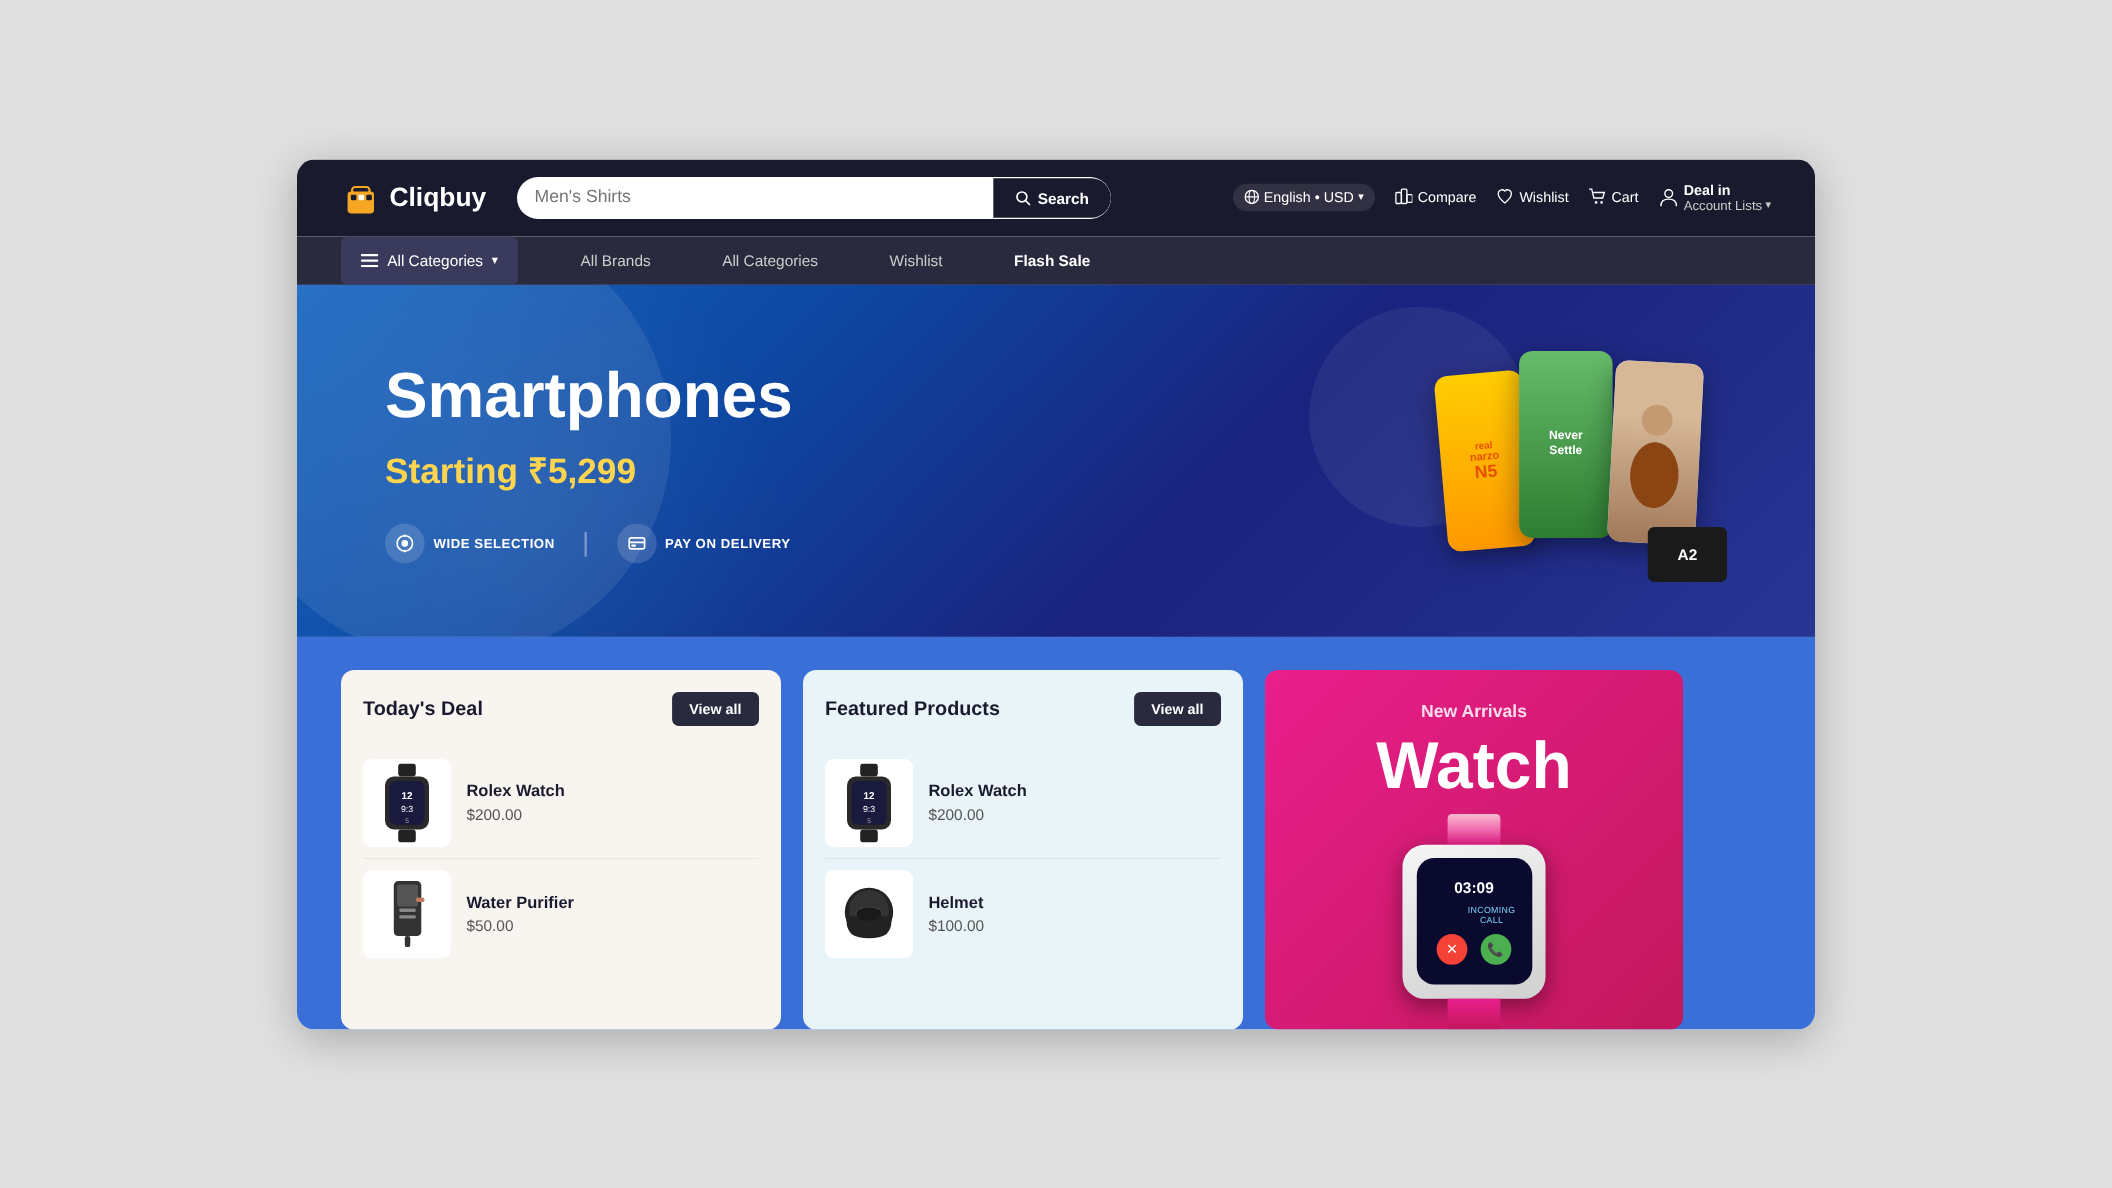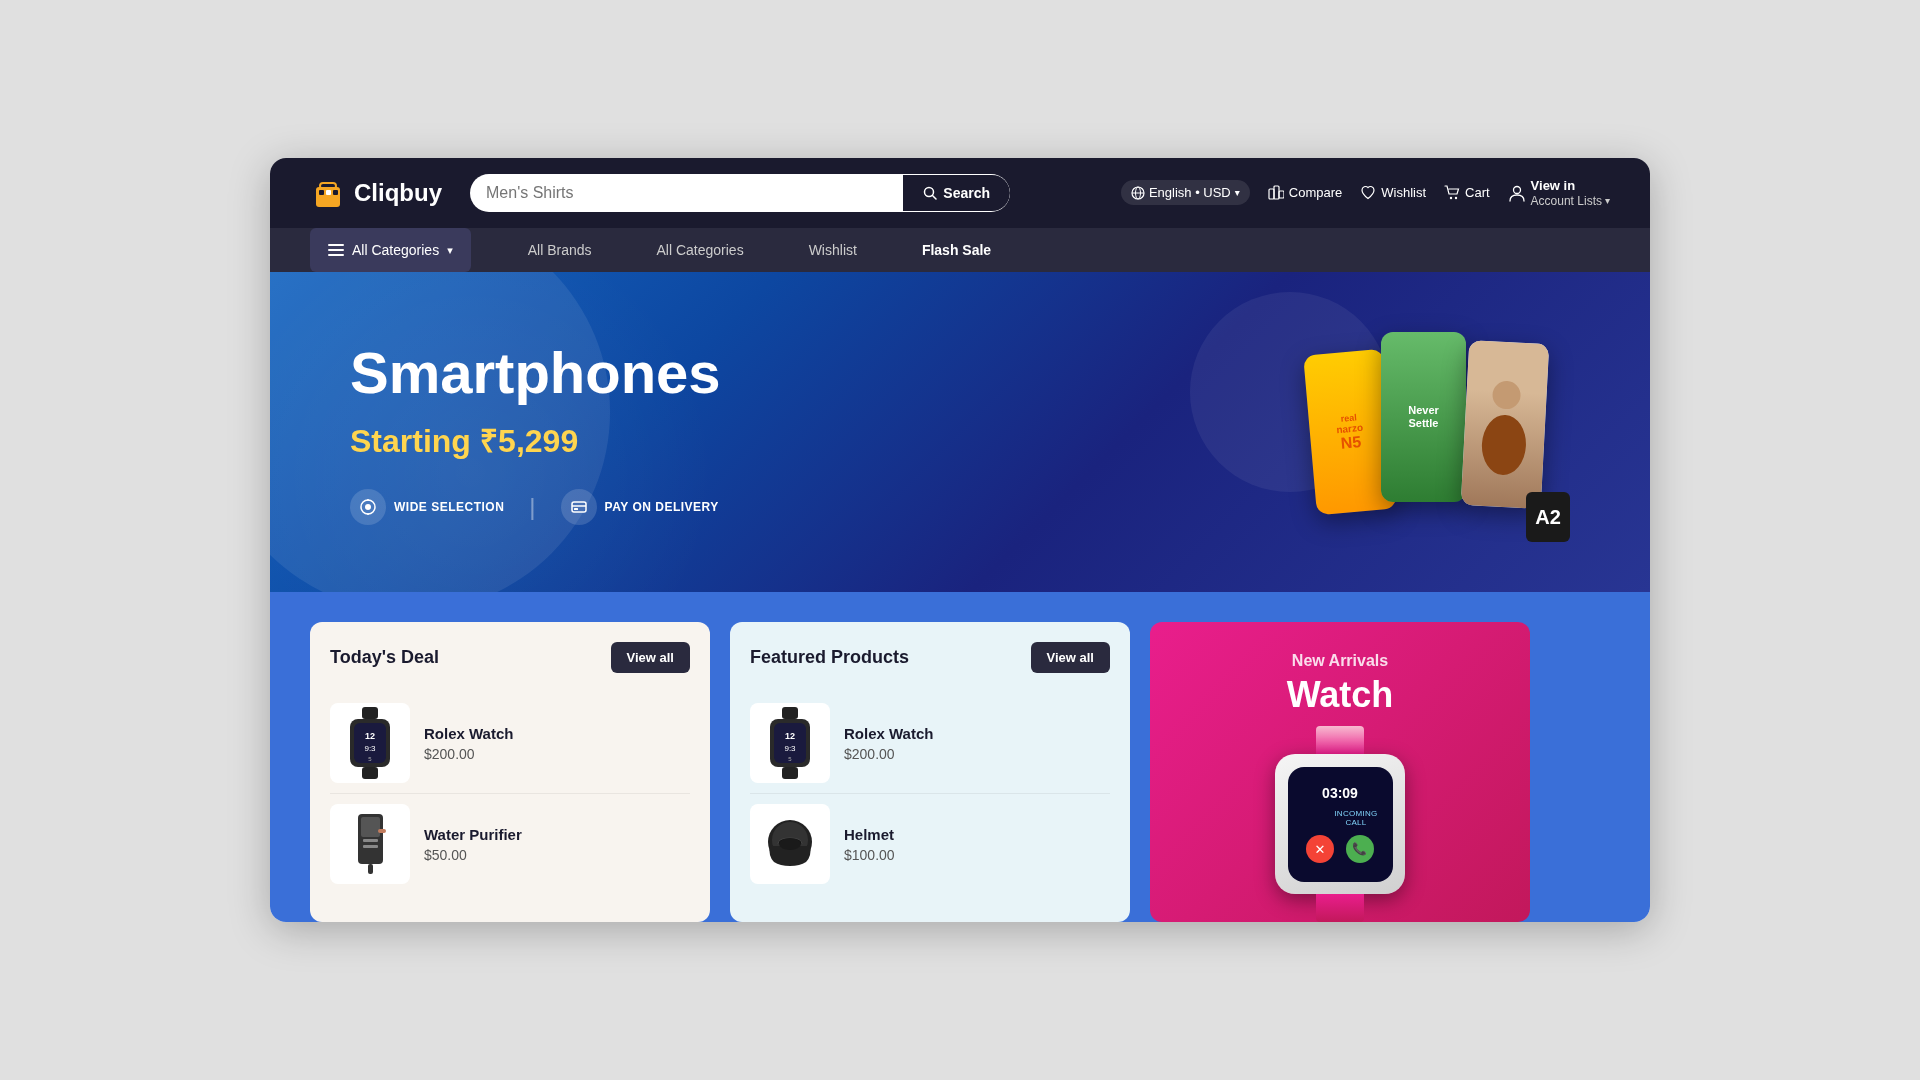--- a/index.html
+++ b/index.html
@@ -293,23 +293,23 @@
       display: flex;
       align-items: center;
       justify-content: center;
     }
     .phone-model-label {
       position: absolute;
       bottom: 10px;
       right: 0;
       background: #1a1a1a;
       color: white;
-      font-size: 20px;
+      font-size: 14px;
       font-weight: 900;
-      width: 44px;
+      width: 72px;
       height: 50px;
       display: flex;
       align-items: center;
       justify-content: center;
       border-radius: 6px;
     }
 
     
     .products-section {
       background: #3a6fd8;
@@ -409,21 +409,21 @@
     }
     .new-arrivals-label {
       color: rgba(255,255,255,0.85);
       font-size: 16px;
       font-weight: 600;
       text-align: center;
       margin-bottom: 4px;
     }
     .new-arrivals-title {
       color: white;
-      font-size: 36px;
+      font-size: 60px;
       font-weight: 900;
       text-align: center;
       margin-bottom: 16px;
     }
 
     
     .purifier-svg {
       width: 55px;
       height: 70px;
     }
@@ -501,21 +501,21 @@
         </svg>
         <span>Cart</span>
       </div>
 
       <div class="header-action-item">
         <svg width="18" height="18" viewBox="0 0 18 18">
           <circle cx="9" cy="6" r="3.5" stroke="white" stroke-width="1.3" fill="none"></circle>
           <path d="M2 17c0-4 3-6 7-6s7 2 7 6" stroke="white" stroke-width="1.3" fill="none" stroke-linecap="round"></path>
         </svg>
         <div class="sign-in-block">
-          <span class="top">View in</span>
+          <span class="top">Deal in</span>
           <span class="bottom">
             <span>Account Lists</span>
             <span style="font-size:10px;">▾</span>
           </span>
         </div>
       </div>
     </div>
   </div>
 
   <nav class="nav">

